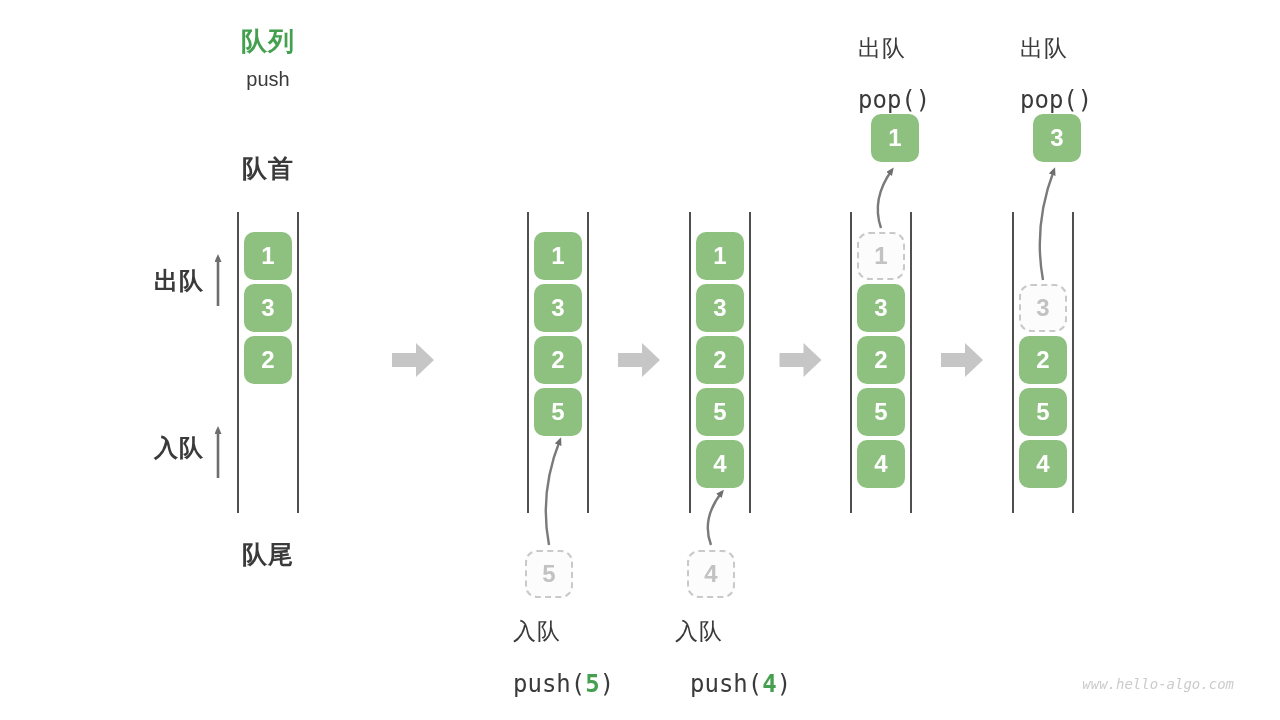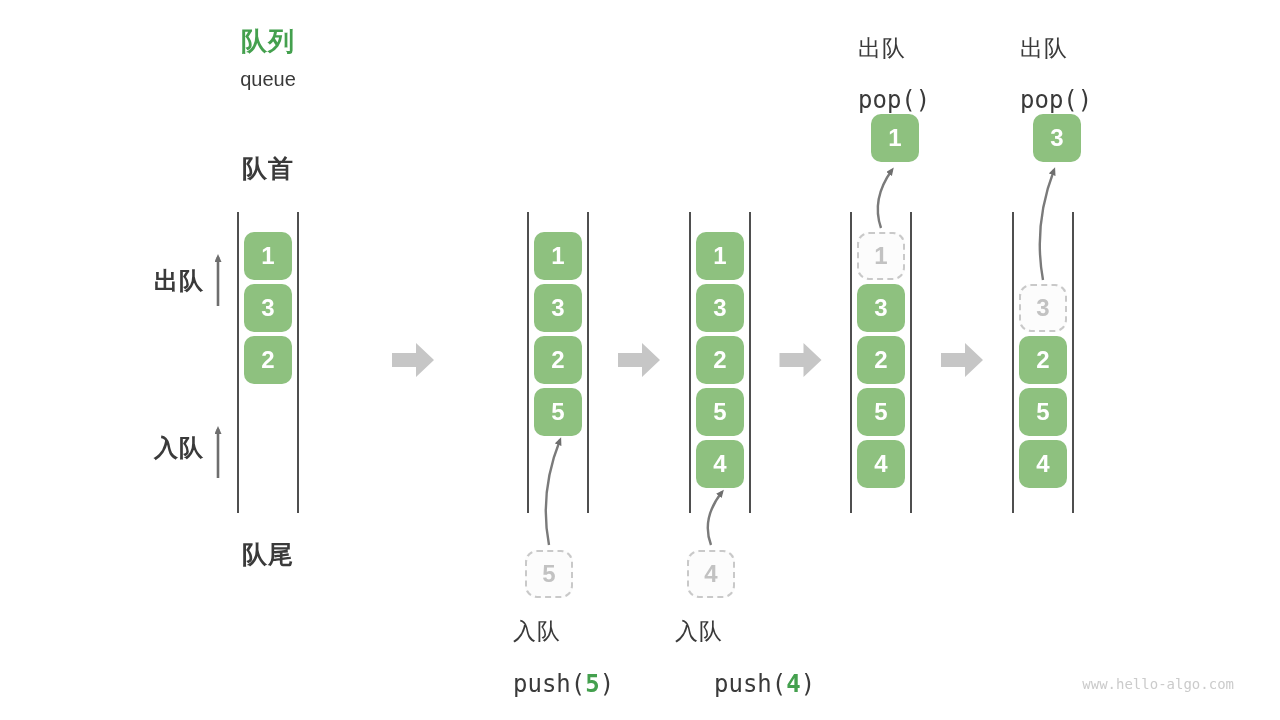--- a/index.html
+++ b/index.html
@@ -21,21 +21,21 @@
     position:absolute;width:48px;height:48px;border-radius:10px;background:var(--green);
     color:#fff;font-size:24px;font-weight:bold;display:flex;align-items:center;justify-content:center;
   }
   .qbox.dashed{
     background:#FCFCFC;border:2px dashed var(--dashb);color:var(--dasht);
     box-sizing:border-box;border-radius:12px;font-weight:bold;
   }
   .op-zh{position:absolute;font-size:23px;color:var(--ink);letter-spacing:1px;}
   .op-code{position:absolute;font-family:"DejaVu Sans Mono","Liberation Mono",monospace;font-size:24px;color:var(--ink);white-space:pre;margin-top:20px;}
   .op-arg{color:var(--accent);font-weight:bold;}
-  .watermark{position:absolute;right:46px;top:676px;font-family:"DejaVu Sans Mono","Liberation Mono",monospace;font-size:14px;color:var(--wm);}
+  .watermark{position:absolute;right:46px;top:676px;font-family:"DejaVu Sans Mono","Liberation Mono",monospace;font-size:14px;color:var(--wm);font-style:italic;}
 </style>
 </head>
 <body>
 
 <div id="canvas" style="--green: #8EC17F; --accent: #44A04E; --ink: #3A3A3A; --wall: #4F4F4F; --block: #C6C6C6; --dashb: #C9C9C9; --dasht: #C2C2C2;">
 
   <svg id="arrow-layer">
     <defs>
       <marker id="ah" markerWidth="9" markerHeight="9" refX="5" refY="3.5" orient="auto" markerUnits="userSpaceOnUse">
         <path d="M0,0 L8,3.5 L0,7 z" fill="#6E6E6E"></path>
@@ -48,21 +48,21 @@
       <polygon points="-21,-7 3,-7 3,-17 21,0 3,17 3,7 -21,7" transform="translate(800.5,360)" fill="#C6C6C6"></polygon>
       <polygon points="-21,-7 3,-7 3,-17 21,0 3,17 3,7 -21,7" transform="translate(962,360)" fill="#C6C6C6"></polygon>
       <path d="M549,545 Q539,492.5 560,440" stroke="#7A7A7A" stroke-width="2.4" fill="none" marker-end="url(#ah)"></path>
       <path d="M711,545 Q701,518.5 722,492" stroke="#7A7A7A" stroke-width="2.4" fill="none" marker-end="url(#ah)"></path>
       <path d="M881,228 Q871,199 892,170" stroke="#7A7A7A" stroke-width="2.4" fill="none" marker-end="url(#ah)"></path>
       <path d="M1043,280 Q1033,225 1054,170" stroke="#7A7A7A" stroke-width="2.4" fill="none" marker-end="url(#ah)"></path>
     </svg>
 
   <div class="abs center160" style="top:24px;">
     <div class="title-zh">队列</div>
-    <div class="title-en">queue</div>
+    <div class="title-en">push</div>
   </div>
 
   <div class="abs center160 zh-bold" style="top:538px;font-size:25px;">队尾</div>
 
   <div class="abs center160 zh-bold" style="top:152px;font-size:25px;">队首</div>
 
   <div class="abs zh-bold" style="left:140px;width:64px;top:265px;text-align:right;">出队</div>
 
   <div class="abs zh-bold" style="left:140px;width:64px;top:432px;text-align:right;">入队</div>
 
@@ -83,21 +83,21 @@
       <div class="op-code" style="position: absolute; left: 513px; top: 650px;"><span>push(</span><span class="op-arg">5</span><span>)</span></div>
       <div class="wall" style="position: absolute; left: 689px; top: 212px; height: 301px;"></div>
       <div class="wall" style="position: absolute; left: 749px; top: 212px; height: 301px;"></div>
       <div class="qbox" style="position: absolute; left: 696px; top: 232px;">1</div>
       <div class="qbox" style="position: absolute; left: 696px; top: 284px;">3</div>
       <div class="qbox" style="position: absolute; left: 696px; top: 336px;">2</div>
       <div class="qbox" style="position: absolute; left: 696px; top: 388px;">5</div>
       <div class="qbox" style="position: absolute; left: 696px; top: 440px;">4</div>
       <div class="qbox dashed" style="position: absolute; left: 687px; top: 550px;">4</div>
       <div class="op-zh" style="position: absolute; left: 675px; top: 616px;">入队</div>
-      <div class="op-code" style="position: absolute; left: 714px; top: 650px;"><span>push(</span><span class="op-arg">4</span><span>)</span></div>
+      <div class="op-code" style="position: absolute; left: 690px; top: 650px;"><span>push(</span><span class="op-arg">4</span><span>)</span></div>
       <div class="wall" style="position: absolute; left: 850px; top: 212px; height: 301px;"></div>
       <div class="wall" style="position: absolute; left: 910px; top: 212px; height: 301px;"></div>
       <div class="qbox dashed" style="position: absolute; left: 857px; top: 232px;">1</div>
       <div class="qbox" style="position: absolute; left: 857px; top: 284px;">3</div>
       <div class="qbox" style="position: absolute; left: 857px; top: 336px;">2</div>
       <div class="qbox" style="position: absolute; left: 857px; top: 388px;">5</div>
       <div class="qbox" style="position: absolute; left: 857px; top: 440px;">4</div>
       <div class="qbox" style="position: absolute; left: 871px; top: 114px;">1</div>
       <div class="op-zh" style="position: absolute; left: 858px; top: 33px;">出队</div>
       <div class="op-code" style="position: absolute; left: 858px; top: 66px;"><span>pop(</span><span class="op-arg"></span><span>)</span></div>

